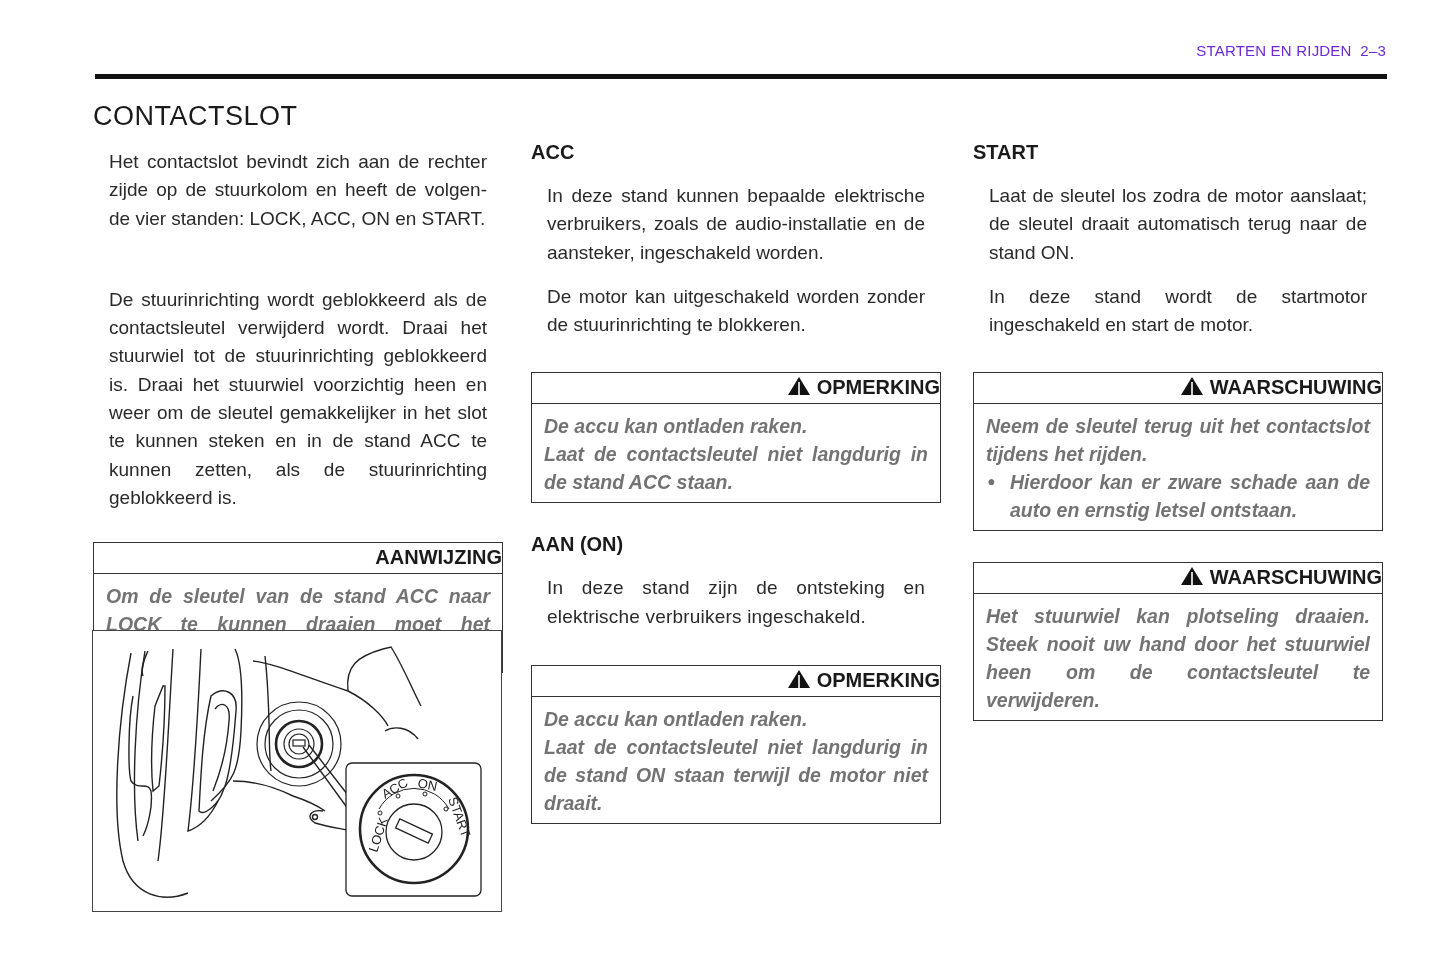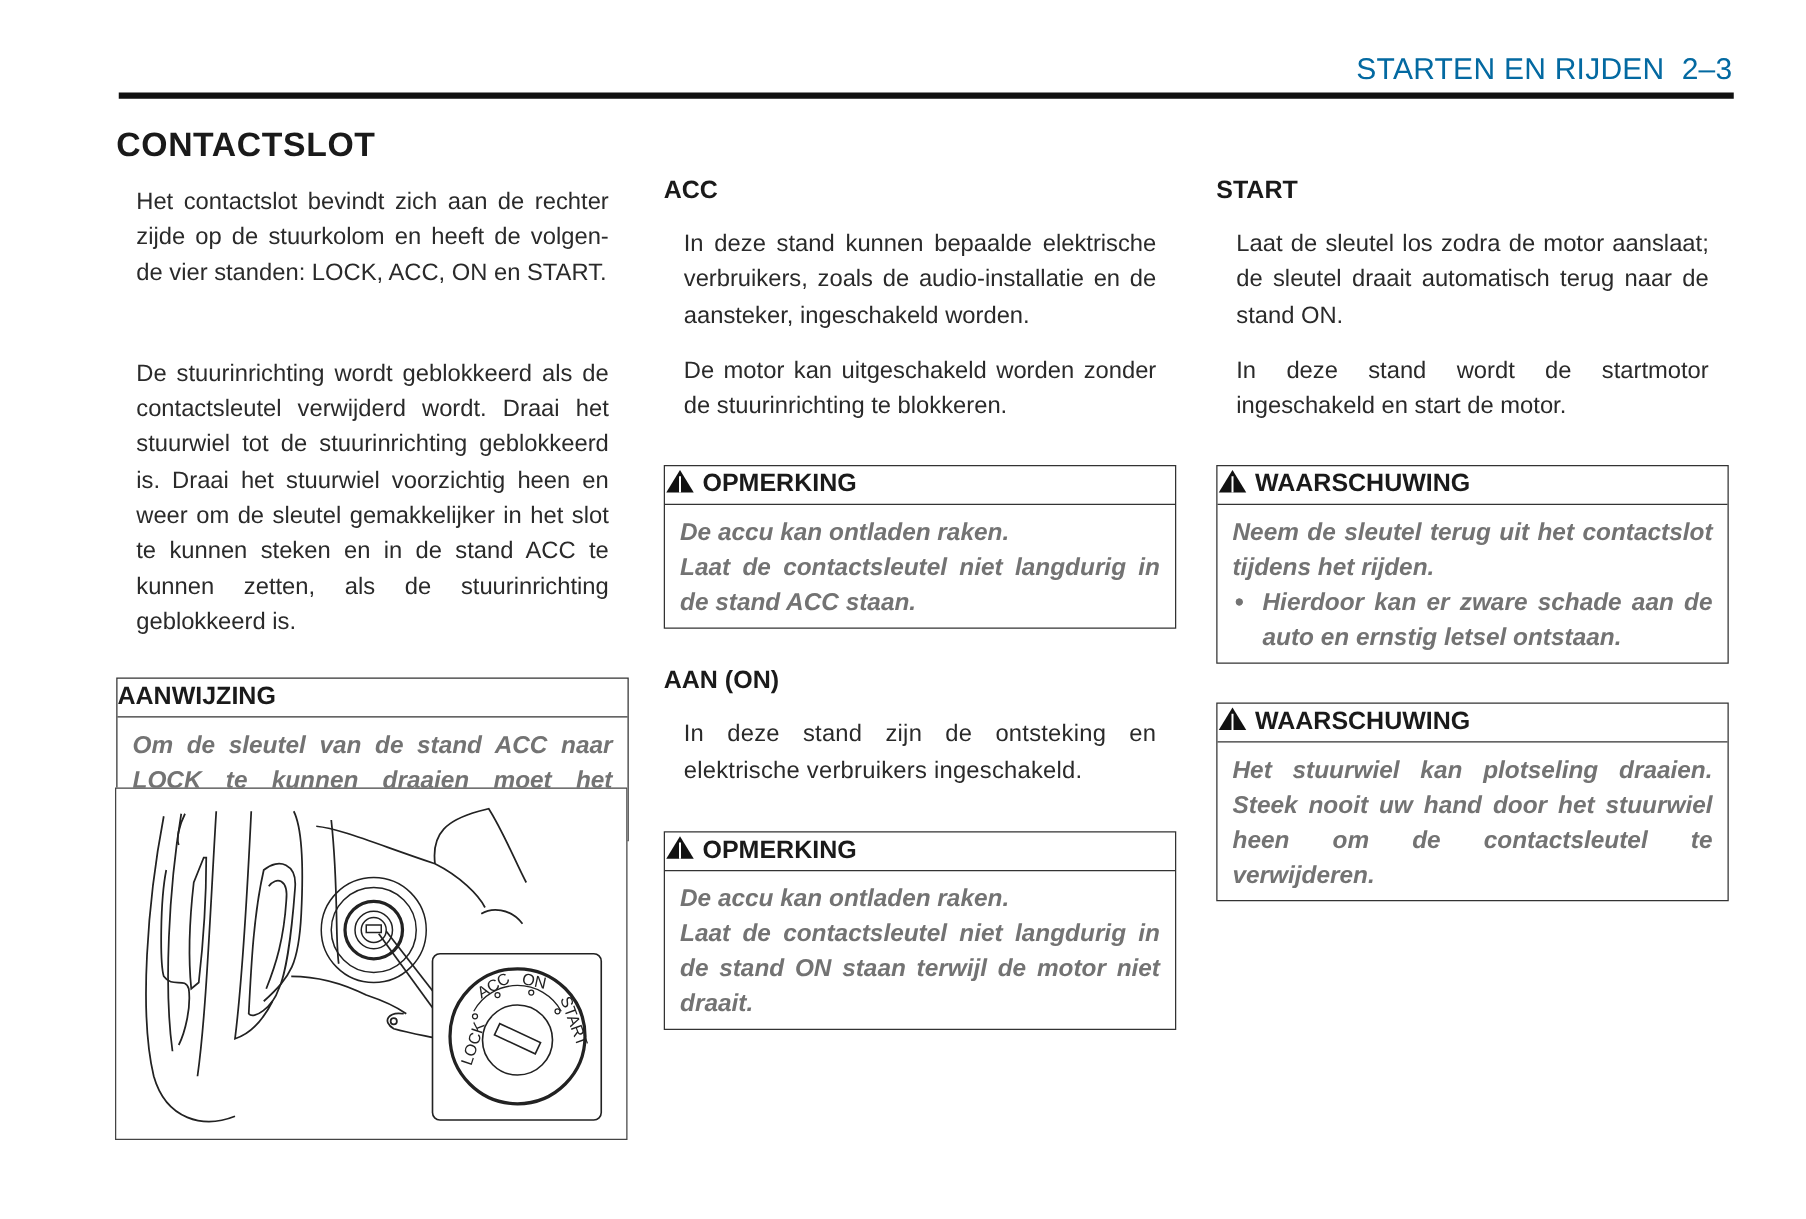--- a/index.html
+++ b/index.html
@@ -1,29 +1,29 @@
 <!DOCTYPE html>
 <html><head>
 <meta charset="utf-8">
 <style>
   html, body { margin: 0; padding: 0; background: #ffffff; }
   body { width: 1445px; height: 975px; position: relative; overflow: hidden;
          font-family: "Liberation Sans", "DejaVu Sans", sans-serif; color: #1a1a1a; }
-  .header-title { position: absolute; top: 42px; right: 59px; font-size: 24px; letter-spacing: 0.2px; color: #0369a1; }
+  .header-title { position: absolute; top: 42px; right: 59px; font-size: 15px; letter-spacing: 0.2px; color: #6d28d9; }
   .header-rule { position: absolute; top: 74px; left: 95px; width: 1292px; height: 5px; background: #111; }
   .col { position: absolute; top: 100px; width: 410px; }
   .col1 { left: 93px; }
   .col2 { left: 531px; top: 138px; }
   .col3 { left: 973px; top: 138px; }
-  h1.section { margin: 0 0 6px 0; font-size: 27px; font-weight: bold; letter-spacing: 0.5px; color: #1a1a1a; line-height: 32px; }
+  h1.section { margin: 0 0 6px 0; font-size: 27px; font-weight: normal; letter-spacing: 0.5px; color: #1a1a1a; line-height: 32px; }
   h2.sub { margin: 0; font-size: 20px; font-weight: bold; line-height: 28px; color: #1a1a1a; }
   p.body { margin: 16px; font-size: 19px; line-height: 28.3px; text-align: justify; text-align-last: left; color: #2a2a2a; }
   .gap-s { height: 22px; }
   .box { border: 1.5px solid #333; margin: 0; }
-  .box .box-head { border-bottom: 1.5px solid #333; text-align: left; font-weight: bold; font-size: 20px; line-height: 28px; height: 30px; color: #1a1a1a; }
+  .box .box-head { border-bottom: 1.5px solid #333; text-align: right; font-weight: bold; font-size: 20px; line-height: 28px; height: 30px; color: #1a1a1a; }
   .box .box-body { padding: 8px 12px 6px 12px; font-style: italic; font-weight: bold; font-size: 19.5px; line-height: 28px; text-align: justify; text-align-last: left; color: #737373; }
   .box .box-body p { margin: 0; }
   .box ul { margin: 0; padding: 0; list-style: none; }
   .box li { position: relative; padding-left: 24px; text-align: justify; text-align-last: left; }
   .box li .bullet { position: absolute; left: 2px; top: 0; font-style: normal; }
   .warn-icon { display: inline-block; width: 24px; height: 20px; vertical-align: -2px; margin-right: 6px; }
   .figure { position: absolute; left: 92px; top: 630px; width: 408px; height: 280px; border: 1.5px solid #444; background: #fff; }
   .figure svg { display: block; }
 </style>
 </head>

